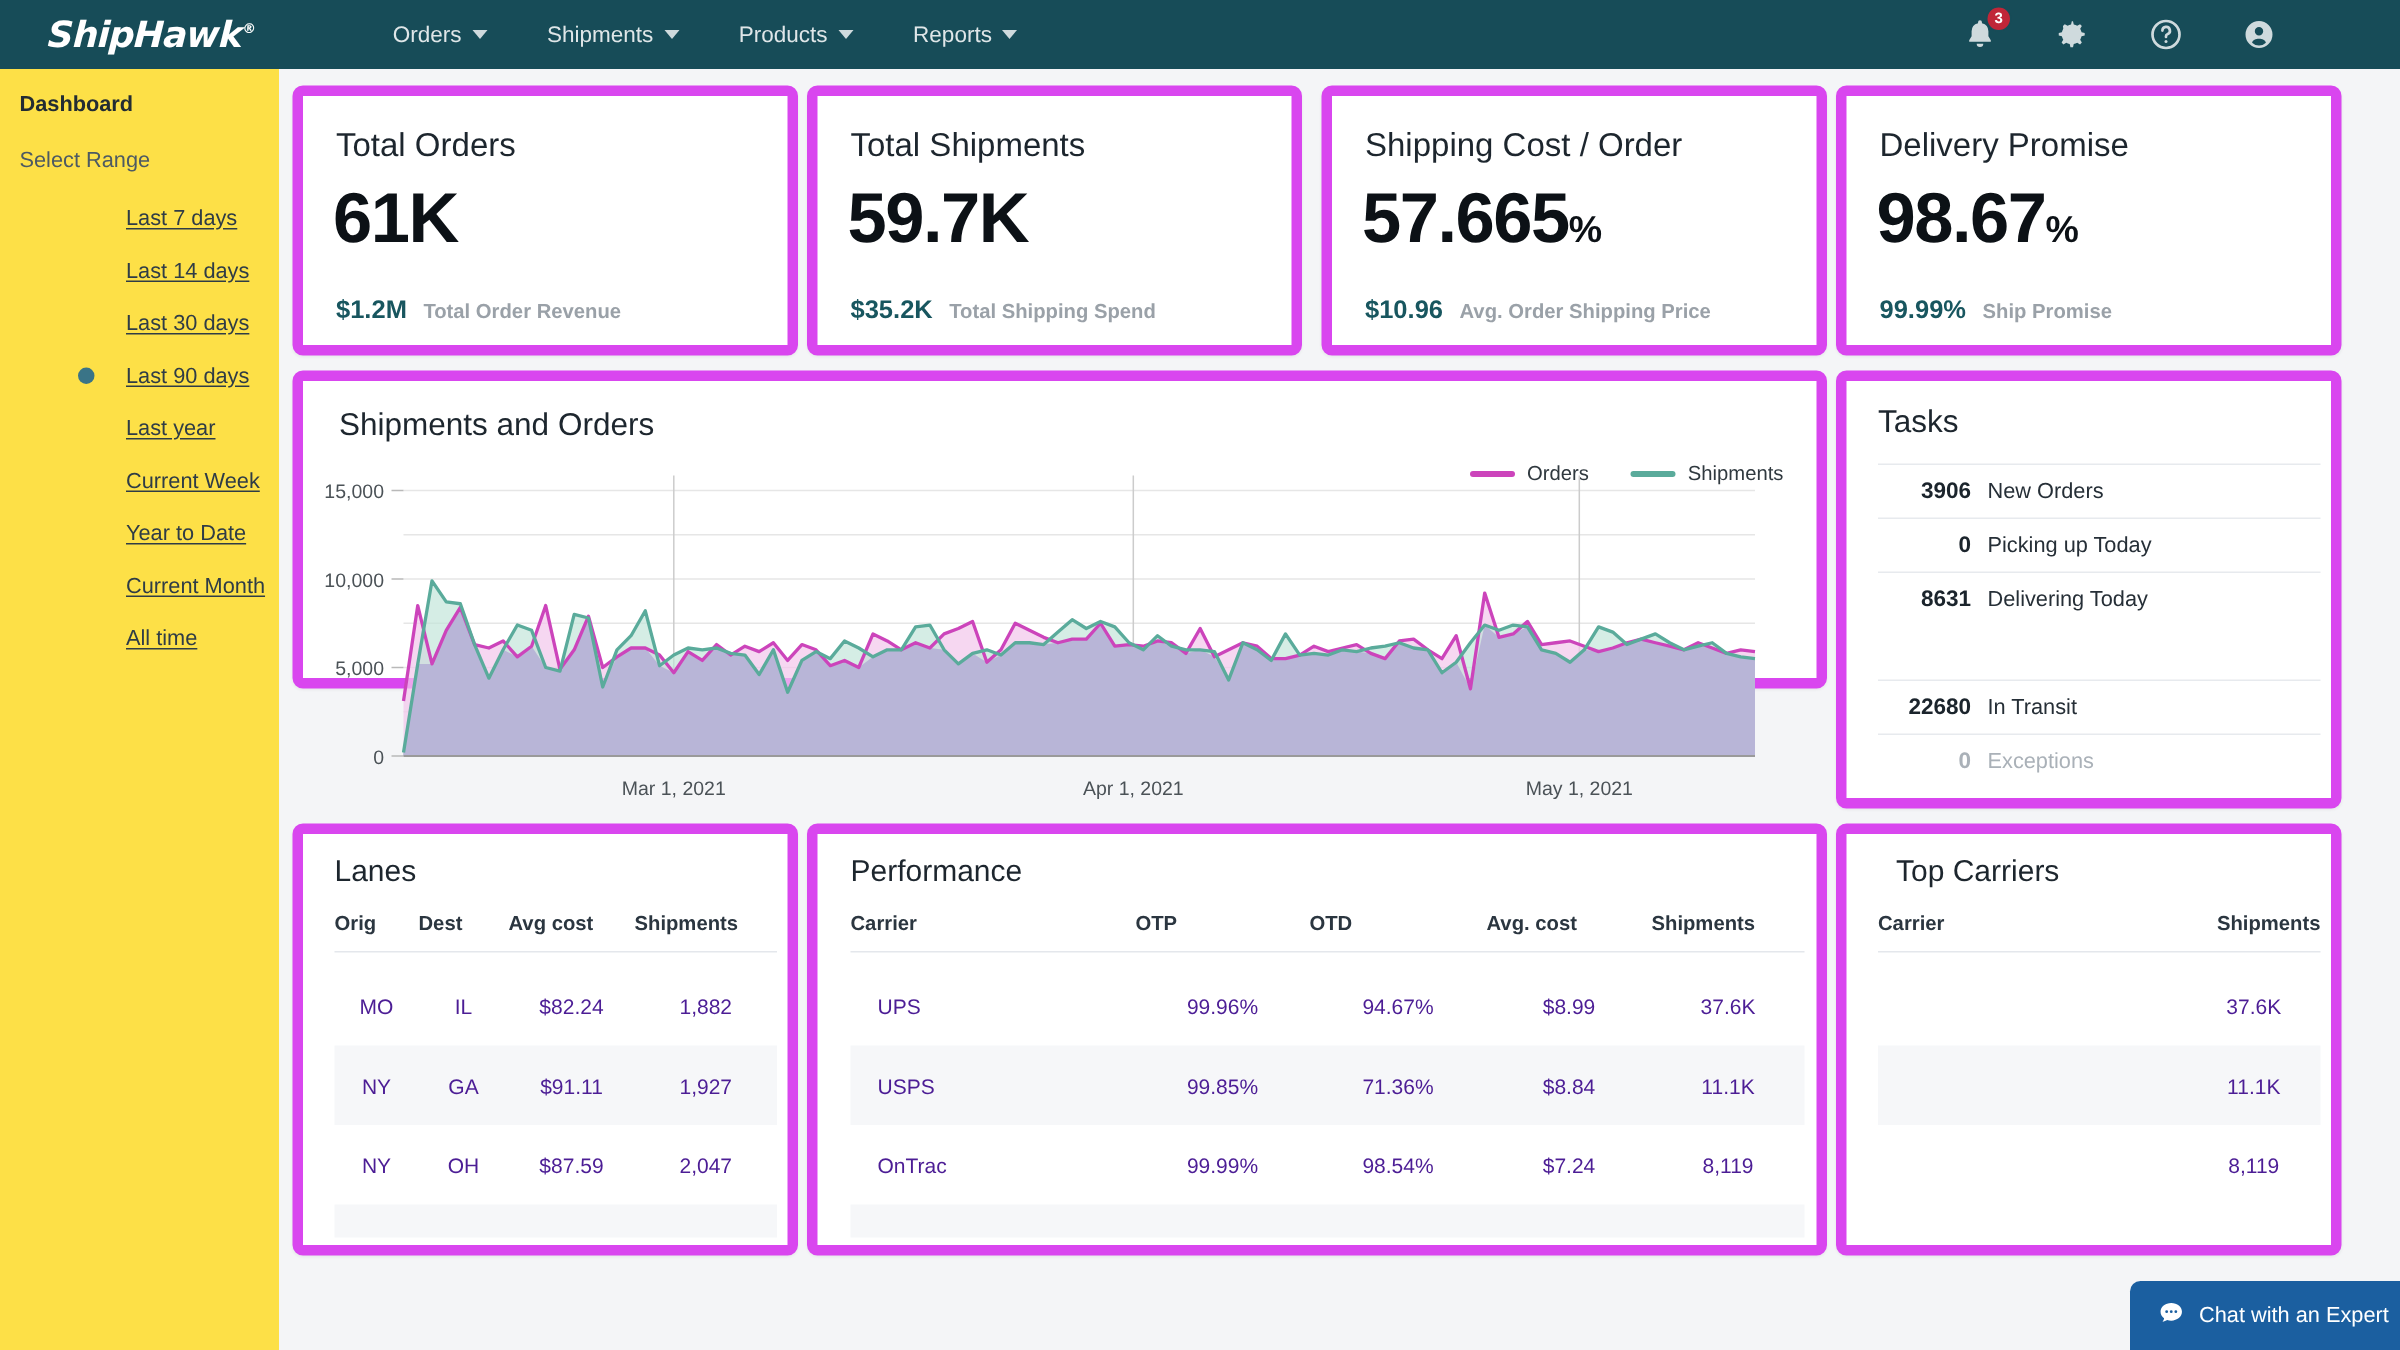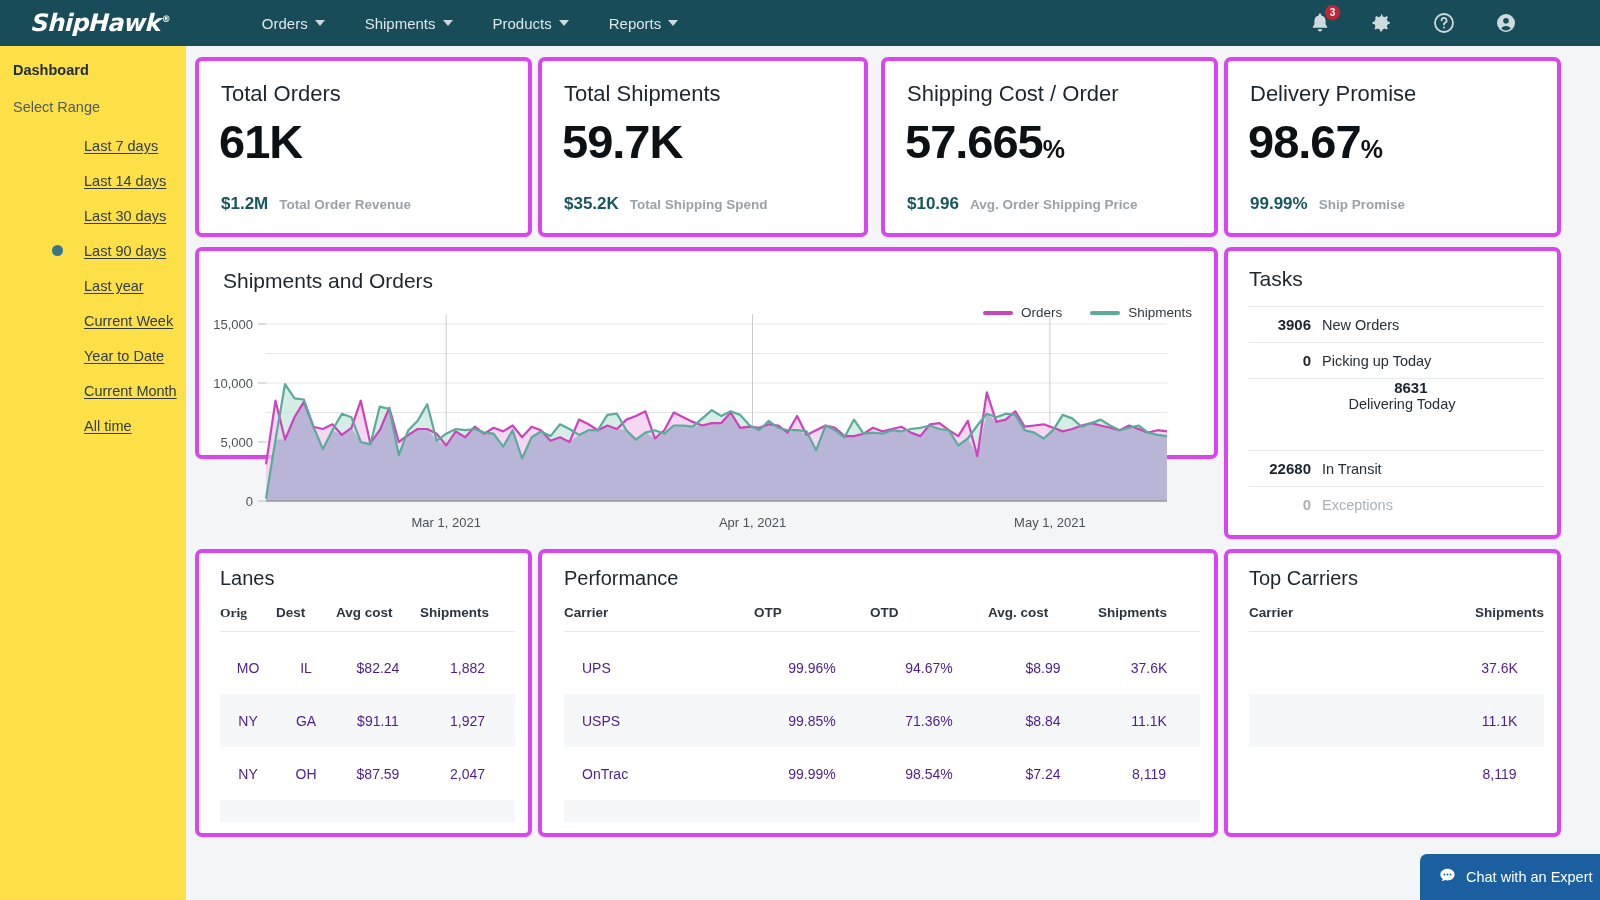--- a/index.html
+++ b/index.html
@@ -64,21 +64,21 @@
     position: absolute; left: 12px; width: 11px; height: 11px;
     border-radius: 50%; background: #3a7487;
   }
   .sb-link {
     margin-left: 44px; font-size: 14.5px; color: #2f3c46;
     text-decoration: underline; text-underline-offset: 2px; cursor: pointer;
   }
 
   
   .card {
-    position: absolute; background: #ffffff; border: 4px solid #d946ef;
+    position: absolute; background: #ffffff; border: 7px solid #d946ef;
     border-radius: 7px; box-shadow: 0 1px 2px rgba(20,30,40,0.06);
   }
   .kpi-title { position: absolute; left: 22px; top: 20px; font-size: 22px; color: #1d262e; }
   .kpi-value {
     position: absolute; left: 20px; top: 53px; font-size: 47px; font-weight: bold;
     color: #0c1116; letter-spacing: -1px;
   }
   .kpi-value .unit { font-size: 25px; font-weight: bold; letter-spacing: 0; }
   .kpi-foot { position: absolute; left: 22px; top: 133px; display: flex; align-items: baseline; gap: 11px; }
   .kpi-foot .big { font-size: 17px; font-weight: bold; color: #18565f; }
@@ -290,38 +290,38 @@
 <div class="card" style="left:1224px; top:247px; width:337px; height:292px;">
   <div class="panel-title" style="left:21px; top:16px;">Tasks</div>
   <div class="task-row" style="top:55px;">
     <span class="task-num">3906</span>
     <span class="task-lbl">New Orders</span>
   </div>
   <div class="task-row" style="top:91px;">
     <span class="task-num">0</span>
     <span class="task-lbl">Picking up Today</span>
   </div>
-  <div class="task-row" style="top:127px;flex-direction:column;">
+  <div class="task-row" style="top:127px;">
     <span class="task-num">8631</span>
     <span class="task-lbl">Delivering Today</span>
   </div>
   <div class="task-row" style="top:199px;">
     <span class="task-num">22680</span>
     <span class="task-lbl">In Transit</span>
   </div>
   <div class="task-row muted" style="top:235px;">
     <span class="task-num">0</span>
     <span class="task-lbl">Exceptions</span>
   </div>
 </div>
 
 <div class="card" style="left:195px; top:549px; width:337px; height:288px;">
   <div class="panel-title" style="left:21px; top:14px; font-size:20px;">Lanes</div>
   <div class="th-row" style="left:21px; top:52px; width:295px;">
-    <span style="width:56px;font-family:Liberation Serif, serif;">Orig</span>
+    <span style="width:56px;">Orig</span>
     <span style="width:60px;">Dest</span>
     <span style="width:84px;">Avg cost</span>
     <span style="width:95px;">Shipments</span>
   </div>
   <div class="tbl-rule" style="left:21px; top:78px; width:295px;"></div>
   <div class="td-row" style="left:21px; top:88px; width:295px; height:53px;">
     <span style="width:56px; text-align:center;">MO</span>
     <span style="width:60px; text-align:center;">IL</span>
     <span style="width:84px; text-align:center;">$82.24</span>
     <span style="width:95px; text-align:center;">1,882</span>
@@ -369,21 +369,21 @@
     <span style="width:190px; padding-left:18px;">OnTrac</span>
     <span style="width:116px; text-align:center;">99.99%</span>
     <span style="width:118px; text-align:center;">98.54%</span>
     <span style="width:110px; text-align:center;">$7.24</span>
     <span style="width:102px; text-align:center;">8,119</span>
   </div>
   <div class="foot-row" style="left:22px; top:247px; width:636px; height:22px;"></div>
 </div>
 
 <div class="card" style="left:1224px; top:549px; width:337px; height:288px;">
-  <div class="panel-title" style="left:21px; top:14px; font-size:20px;">Top Carriers</div>
+  <div class="panel-title" style="left:33px; top:14px; font-size:20px;">Top Carriers</div>
   <div class="th-row" style="left:21px; top:52px; width:295px;">
     <span style="width:206px;">Carrier</span>
     <span style="width:89px; text-align:right;">Shipments</span>
   </div>
   <div class="tbl-rule" style="left:21px; top:78px; width:295px;"></div>
   <div class="td-row" style="left:21px; top:88px; width:295px; height:53px;">
     <span style="width:206px; padding-left:18px;"></span>
     <span style="width:89px; text-align:center;">37.6K</span>
   </div>
   <div class="td-row alt" style="left:21px; top:141px; width:295px; height:53px;">

